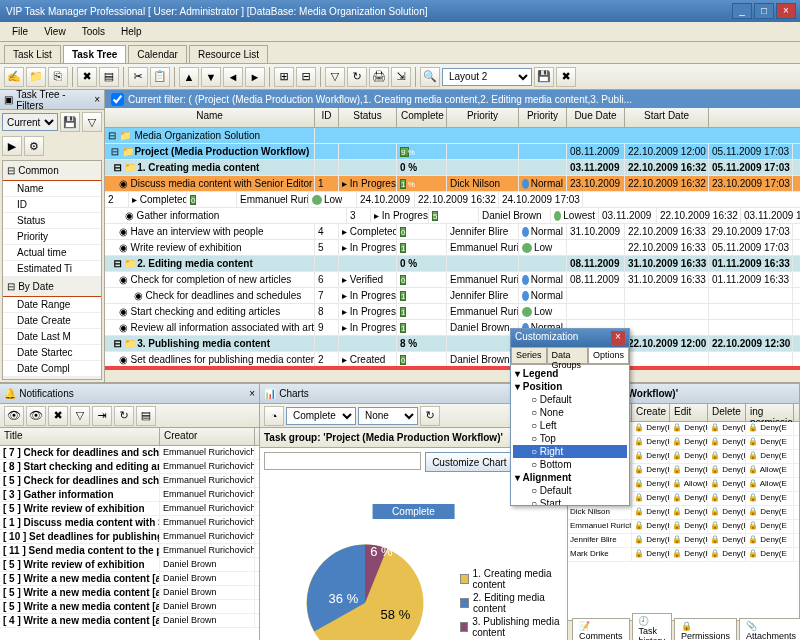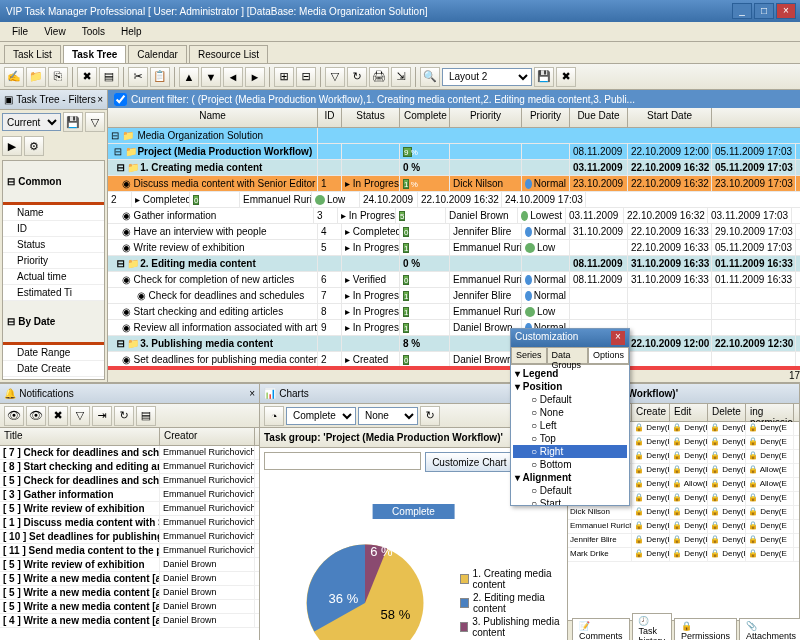--- a/index.html
+++ b/index.html
@@ -18,21 +18,21 @@
 .tbtn{width:20px;height:20px;background:linear-gradient(#fff,#e8e6d8);border:1px solid #c0beb0;cursor:pointer;display:inline-flex;align-items:center;justify-content:center;font-size:11px}
 .tsep{width:1px;height:20px;background:#aca899;margin:0 2px}
 .tselect{height:18px;border:1px solid #7a98b8;background:#fff;font-size:10px;padding:0 2px}
 .workspace{display:flex;height:292px}
 .leftpanel{width:108px;background:#ece9d8;border-right:1px solid #aca899;display:flex;flex-direction:column}
 .panelhdr{height:20px;background:linear-gradient(#e0e8f0,#c8d4e0);display:flex;align-items:center;padding:0 4px;font-size:10px;border-bottom:1px solid #aca899}
 .panelhdr .x{margin-left:auto;cursor:pointer}
 .filtertb{padding:2px;display:flex;gap:2px;align-items:center}
 .filtertb select{flex:1;height:18px;border:1px solid #7a98b8;font-size:10px}
 .treepanel{flex:1;background:#fff;overflow:auto;border:1px solid #aca899;margin:2px}
-.treegroup{font-weight:bold;padding:15px 4px;background:#f0f0e8;border-bottom:3px solid #c2410c}
+.treegroup{font-weight:normal;padding:4px 4px;background:#f0f0e8;border-bottom:1px solid #c2410c}
 .treeitem{padding:2px 4px 2px 14px;border-bottom:1px solid #eee;cursor:pointer;white-space:nowrap;overflow:hidden}
 .mainpanel{flex:1;display:flex;flex-direction:column;background:#fff}
 .filterbar{height:18px;background:#5a8fc8;color:#fff;display:flex;align-items:center;padding:0 6px;font-size:10px}
 .filterbar input{margin-right:4px}
 .gridhdr{display:flex;background:linear-gradient(#f5f5f0,#e4e2d4);border-bottom:1px solid #aca899;height:20px}
 .gh{border-right:1px solid #aca899;padding:2px 4px;font-size:10px;text-align:center;overflow:hidden}
 .gridbody{flex:1;overflow:auto;background:#fff}
 .grow{display:flex;height:16px;border-bottom:1px solid #e8e8e8;align-items:center}
 .gc{border-right:1px solid #e8e8e8;padding:1px 3px;font-size:10px;overflow:hidden;white-space:nowrap;height:100%;display:flex;align-items:center}
 .grow.proj{background:#7dd3fc;font-weight:normal}
@@ -238,21 +238,21 @@
           <div class="gc" style="width: 50px;">
             <div class="prog" style="width:14%">0 %</div>
           </div>
           <div class="gc" style="width: 72px;">Emmanuel Rurich</div>
           <div class="gc" style="width: 48px;"><span class="prio low"></span>Low</div>
           <div class="gc" style="width: 58px;">24.10.2009</div>
           <div class="gc" style="width: 84px;">22.10.2009 16:32</div>
           <div class="gc" style="width: 84px;">24.10.2009 17:03</div>
         </div>
         <div class="grow ">
-          <div class="gc" style="width: 206px;">&nbsp;&nbsp;&nbsp;&nbsp;◉ Gather information</div>
+          <div class="gc" style="width: 236px; margin-left: 6px;">&nbsp;&nbsp;&nbsp;&nbsp;◉ Gather information</div>
           <div class="gc" style="width: 24px;">3</div>
           <div class="gc" style="width: 58px;">▸ In Progress</div>
           <div class="gc" style="width: 50px;">
             <div class="prog" style="width:14%">5 %</div>
           </div>
           <div class="gc" style="width: 72px;">Daniel Brown</div>
           <div class="gc" style="width: 48px;"><span class="prio low"></span>Lowest</div>
           <div class="gc" style="width: 58px;">03.11.2009</div>
           <div class="gc" style="width: 84px;">22.10.2009 16:32</div>
           <div class="gc" style="width: 84px;">03.11.2009 17:03</div>

